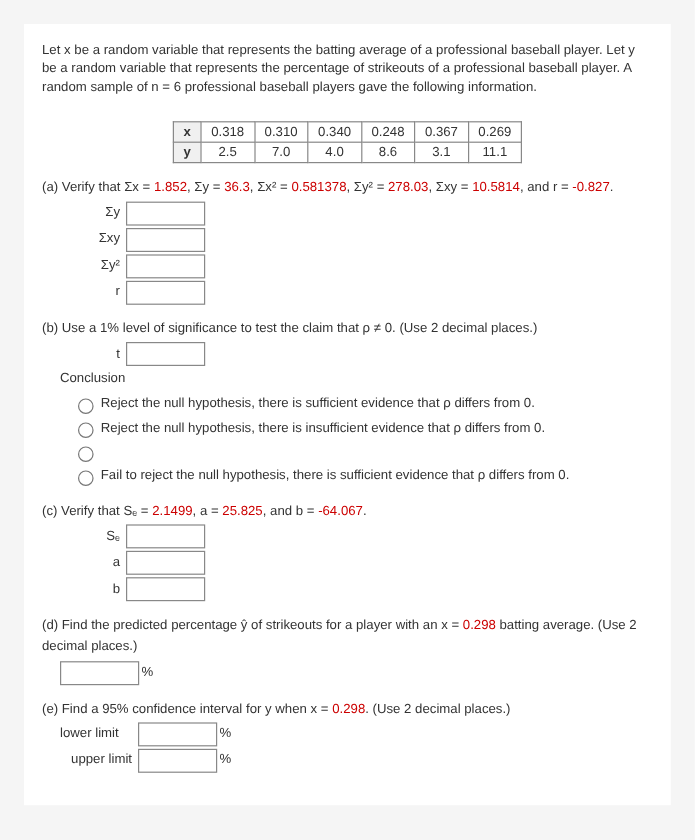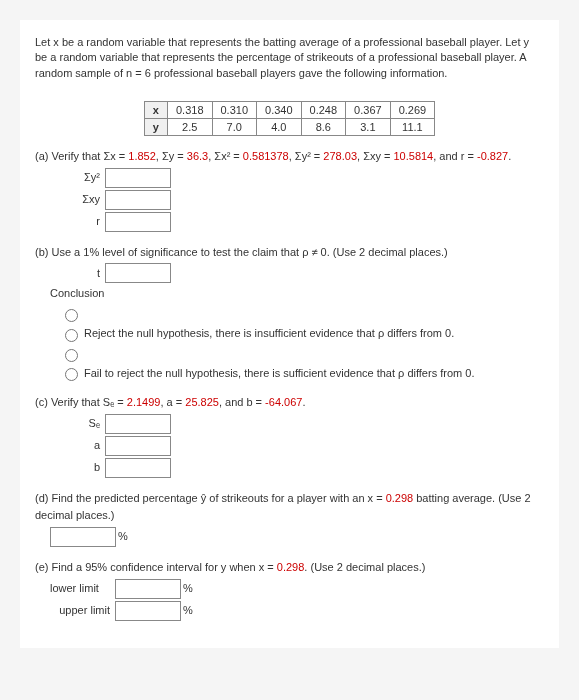--- a/index.html
+++ b/index.html
@@ -44,43 +44,48 @@
           <td>8.6</td>
           <td>3.1</td>
           <td>11.1</td>
         </tr>
 </tbody>
     </table>
 
 <div class="part">
 <span>(a) Verify that Σx = </span><span class="num">1.852</span><span>, Σy = </span><span class="num">36.3</span><span>, Σx² = </span><span class="num">0.581378</span><span>, Σy² = </span><span class="num">278.03</span><span>, Σxy = </span><span class="num">10.5814</span><span>, and r = </span><span class="num">-0.827</span><span>.</span>
 <div class="inputrow">
-        <label>Σy²</label>
+        <label>Σy</label>
         <input type="text" style="">
       </div>
 <div class="inputrow">
         <label>Σxy</label>
+        <input type="text" style="">
+      </div>
+<div class="inputrow">
+        <label>Σy²</label>
         <input type="text" style="">
       </div>
 <div class="inputrow">
         <label>r</label>
         <input type="text" style="">
       </div>
 </div>
 
 <div class="part">
 <div>(b) Use a 1% level of significance to test the claim that ρ ≠ 0. (Use 2 decimal places.)</div>
 <div class="inputrow">
         <label>t</label>
         <input type="text" style="">
       </div>
 <div class="sub">Conclusion</div>
 <div class="radio-group">
 <div class="radio-row">
           <input type="radio" name="bopt" style="">
+          <span>Reject the null hypothesis, there is sufficient evidence that ρ differs from 0.</span>
         </div>
 <div class="radio-row">
           <input type="radio" name="bopt" style="">
           <span>Reject the null hypothesis, there is insufficient evidence that ρ differs from 0.</span>
         </div>
 <div class="radio-row">
           <input type="radio" name="bopt" style="">
         </div>
 <div class="radio-row">
           <input type="radio" name="bopt" style="">

